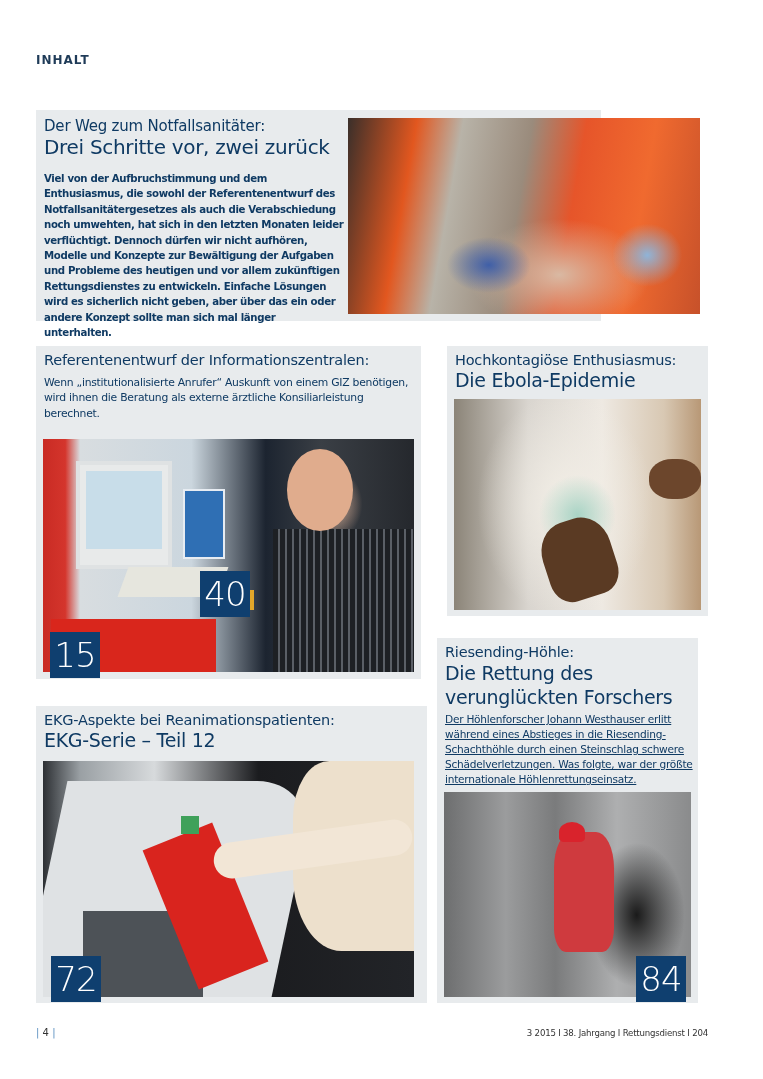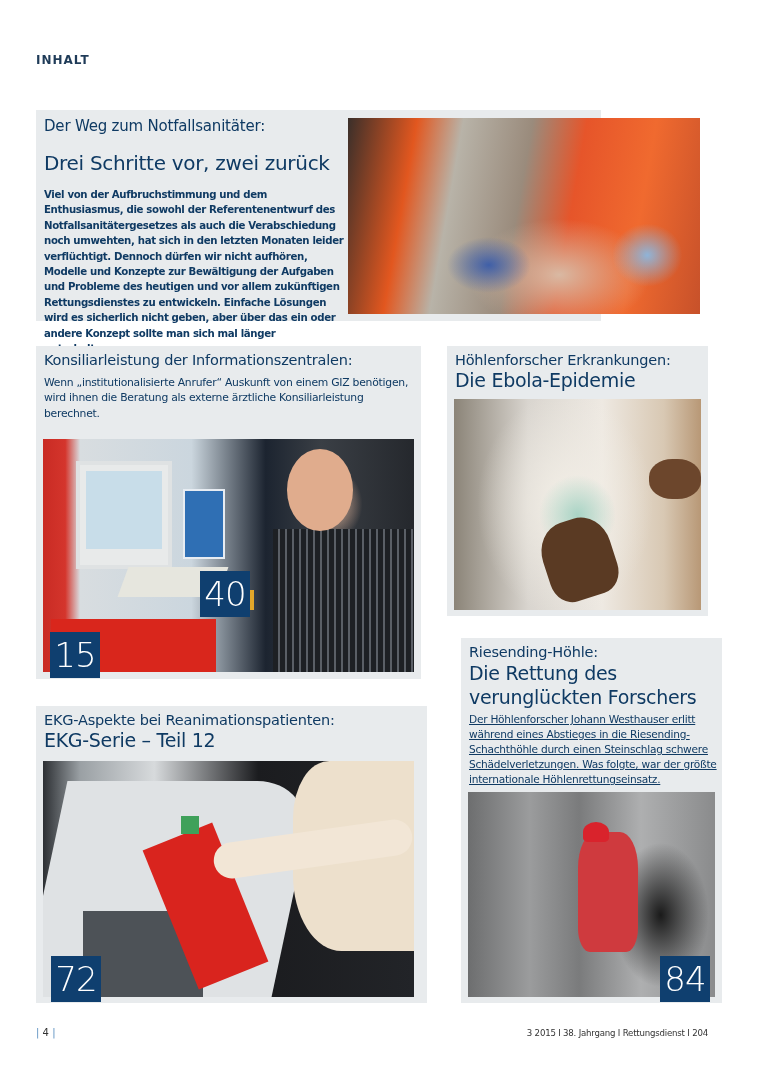--- a/index.html
+++ b/index.html
@@ -24,21 +24,21 @@
       position: absolute; background: #0f3f6f; color: #ffffff;
       font-family: "DejaVu Sans", sans-serif; font-size: 34px; line-height: 1;
       display: flex; align-items: center; justify-content: center;
       width: 50px; height: 46px; letter-spacing: -1px; font-weight: 300;
     }
 
     
     #card-1 { left: 36px; top: 110px; width: 565px; height: 211px; padding-left: 8px; }
     #card-1 .text { position: absolute; left: 8px; top: 8px; width: 300px; }
     #card-1 .kicker { font-size: 15px; }
-    #card-1 .headline { font-size: 20px; line-height: 24px; margin-top: 16px; }
+    #card-1 .headline { font-size: 20px; line-height: 24px; }
     #card-1 .teaser { margin-top: 12px; }
     #photo-1 { left: 312px; top: 8px; width: 352px; height: 196px;
       background:
         radial-gradient(ellipse 60px 40px at 40% 75%, #3f5fa8 0%, rgba(63,95,168,0) 70%),
         radial-gradient(ellipse 50px 45px at 85% 70%, #8fb4d8 0%, rgba(143,180,216,0) 70%),
         radial-gradient(ellipse 130px 80px at 60% 80%, #d9b9a3 0%, rgba(217,185,163,0) 70%),
         linear-gradient(100deg, #3a2f2a 0%, #e2571f 18%, #b8b3a8 30%, #9a8b7c 48%, #e6552a 62%, #f06a2f 80%, #c7512a 100%);
     }
 
     
@@ -82,21 +82,21 @@
     }
     #photo-4 .device { position: absolute; left: 0; top: 20px; width: 250px; height: 230px; background: #dfe2e4; border-radius: 0 60px 0 0; transform: skewX(-12deg); }
     #photo-4 .screen { position: absolute; left: 40px; top: 150px; width: 120px; height: 86px; background: #4d5257; }
     #photo-4 .redpanel { position: absolute; left: 125px; top: 70px; width: 75px; height: 150px; background: #d9241e; transform: rotate(-22deg); }
     #photo-4 .greenbtn { position: absolute; left: 138px; top: 55px; width: 18px; height: 18px; background: #3fa15a; }
     #photo-4 .finger { position: absolute; left: 170px; top: 70px; width: 200px; height: 36px; border-radius: 18px; background: #f2e6d6; transform: rotate(-8deg); }
     #photo-4 .glovehand { position: absolute; left: 250px; top: 0; width: 121px; height: 190px; background: #ede0cc; border-radius: 30% 0 0 40%; }
     #badge-72 { left: 15px; top: 250px; }
 
     
-    #card-5 { left: 461px; top: 638px; width: 261px; height: 365px; }
+    #card-5 { left: 437px; top: 638px; width: 261px; height: 365px; }
     #card-5 .text { position: absolute; left: 8px; top: 6px; width: 252px; }
     #card-5 .headline { font-size: 19px; line-height: 24px; }
     #card-5 .teaser { margin-top: 3px; font-size: 10.6px; line-height: 15px; text-decoration: underline; }
     #photo-5 { left: 7px; top: 154px; width: 247px; height: 205px;
       background:
         radial-gradient(ellipse 30px 35px at 60% 40%, #c9313a 0%, rgba(201,49,58,0) 80%),
         radial-gradient(ellipse 60px 90px at 78% 60%, #1a1a1a 0%, rgba(26,26,26,0) 80%),
         linear-gradient(90deg, #6d6e6f 0%, #9b9c9d 25%, #7a7b7c 45%, #aeafb0 70%, #8a8b8c 100%);
     }
     #photo-5 .caver { position: absolute; left: 110px; top: 40px; width: 60px; height: 120px; background: #cf3a3e; border-radius: 30% 30% 20% 20%; }
@@ -116,39 +116,39 @@
   <div class="text">
     <div class="kicker">Der Weg zum Notfallsanitäter:</div>
     <div class="headline">Drei Schritte vor, zwei zurück</div>
     <div class="teaser bold">Viel von der Aufbruchstimmung und dem Enthusiasmus, die sowohl der Referentenentwurf des Notfallsanitätergesetzes als auch die Verabschiedung noch umwehten, hat sich in den letzten Monaten leider verflüchtigt. Dennoch dürfen wir nicht aufhören, Modelle und Konzepte zur Bewältigung der Aufgaben und Probleme des heutigen und vor allem zukünftigen Rettungsdienstes zu entwickeln. Einfache Lösungen wird es sicherlich nicht geben, aber über das ein oder andere Konzept sollte man sich mal länger unterhalten.</div>
   </div>
   <div class="photo" id="photo-1"></div>
 </div>
 
 <div class="card" id="card-2">
   <div class="text">
-    <div class="kicker">Konsiliarleistung der Informationszentralen:</div>
+    <div class="kicker">Referentenentwurf der Informationszentralen:</div>
     <div class="teaser">Wenn „institutionalisierte Anrufer“ Auskunft von einem GIZ benötigen, wird ihnen die Beratung als externe ärztliche Konsiliarleistung berechnet.</div>
   </div>
   <div class="photo" id="photo-2">
     <div class="shirt"></div>
     <div class="head"></div>
     <div class="monitor">
         <div class="monitor-screen"></div>
       </div>
     <div class="giz-sign"></div>
     <div class="keyboard"></div>
     <div class="redbook"></div>
   </div>
   <div class="badge" id="badge-15">15</div>
 </div>
 
 <div class="card" id="card-3">
   <div class="text">
-    <div class="kicker">Höhlenforscher Erkrankungen:</div>
+    <div class="kicker">Hochkontagiöse Enthusiasmus:</div>
     <div class="headline">Die Ebola-Epidemie</div>
   </div>
   <div class="photo" id="photo-3">
     <div class="hand"></div>
     <div class="hand2"></div>
   </div>
 </div>
 <div class="badge" id="badge-40">40</div>
 <div id="badge-40-accent"></div>
 

